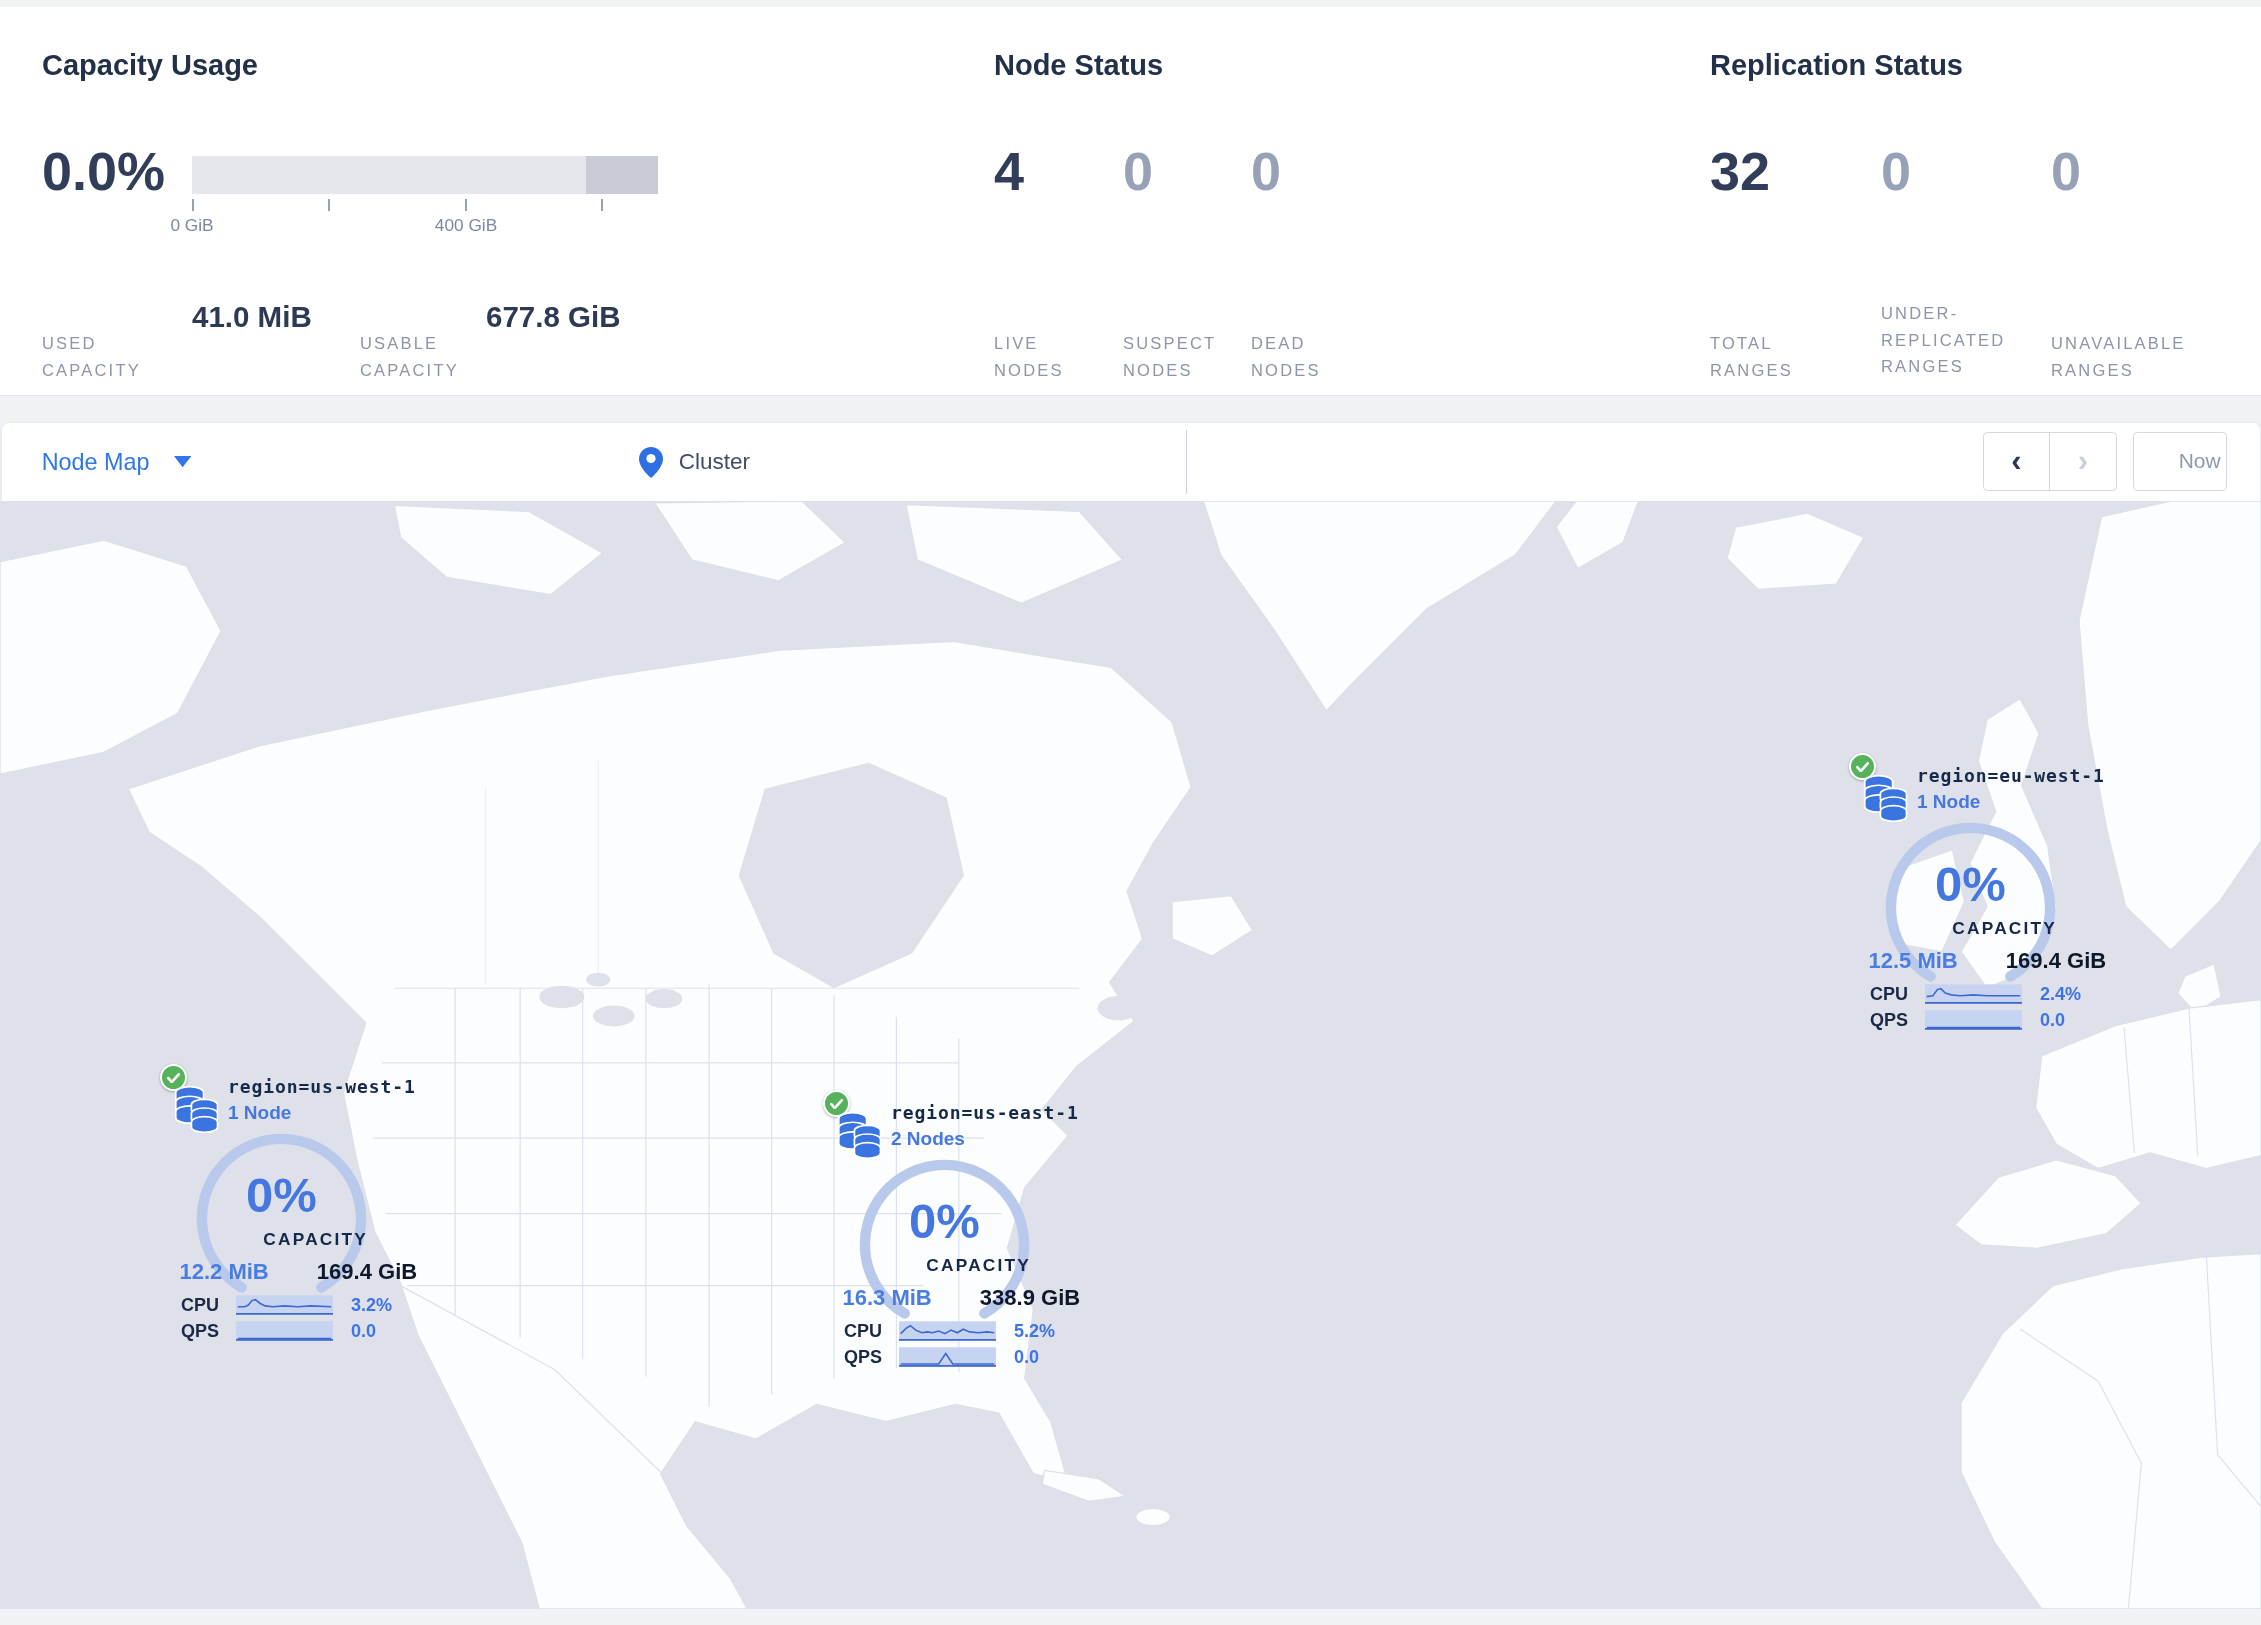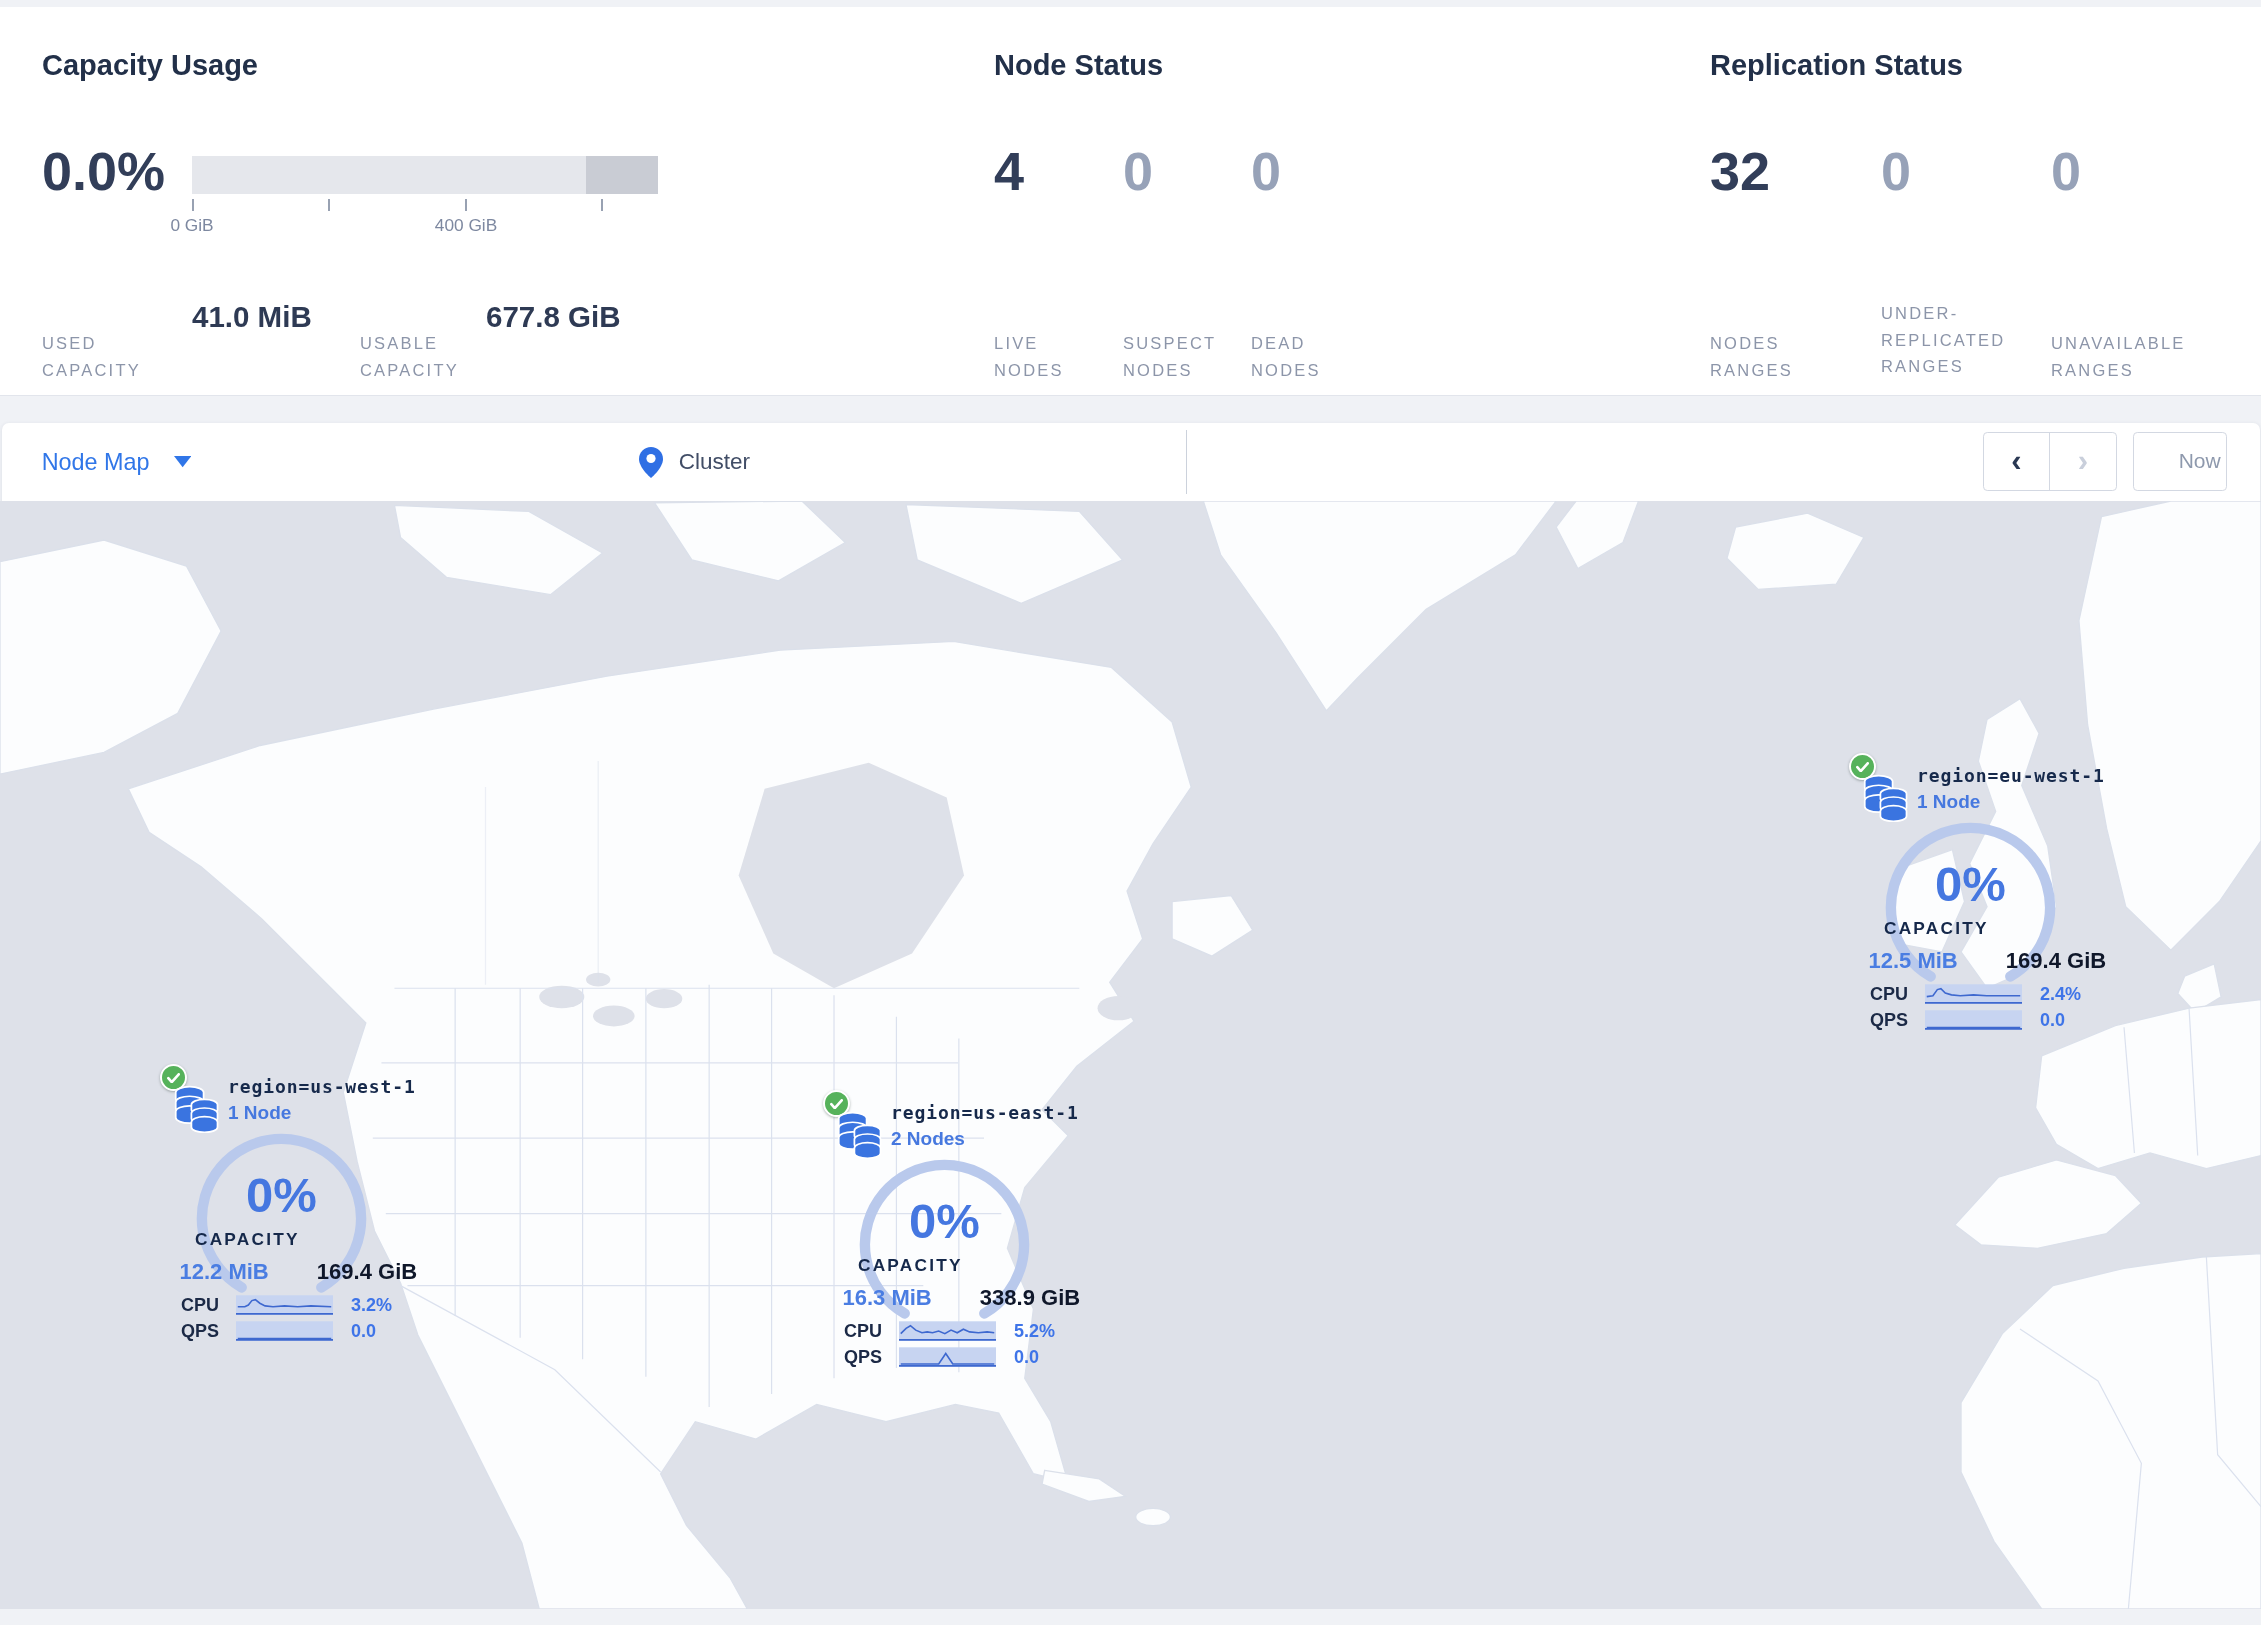--- a/index.html
+++ b/index.html
@@ -43,21 +43,21 @@
   #map svg.world{position:absolute;left:0;top:0;}
 
   
   .marker{position:absolute;width:416px;height:295px;}
   .check{position:absolute;left:0;top:0;width:23.4px;height:23.4px;border-radius:50%;background:#56b25b;border:2.2px solid #ffffff;box-shadow:0 0.9px 2.6px rgba(30,50,40,.35);display:flex;align-items:center;justify-content:center;}
   .dbicon{position:absolute;left:14px;top:19px;}
   .region{position:absolute;left:68px;top:12px;font-family:"DejaVu Sans Mono",monospace;font-size:18px;font-weight:700;letter-spacing:0.9px;color:#16294b;white-space:nowrap;}
   .count{position:absolute;left:68px;top:38px;font-size:19px;font-weight:700;color:#4678df;white-space:nowrap;}
   .gauge-svg{position:absolute;left:22px;top:55px;}
   .gauge-pct{position:absolute;left:52px;top:107px;width:139px;text-align:center;font-size:49px;font-weight:700;color:#4577e0;line-height:1;}
-  .gauge-cap{position:absolute;left:35px;top:165px;width:173px;text-align:left;font-size:17.3px;font-weight:700;letter-spacing:2.2px;color:#15284a;}
+  .gauge-cap{position:absolute;left:35px;top:165px;width:173px;text-align:right;font-size:17.3px;font-weight:700;letter-spacing:2.2px;color:#15284a;}
   .val-used{position:absolute;left:15.6px;top:195px;width:97px;text-align:center;font-size:22px;font-weight:600;color:#4a7de2;white-space:nowrap;}
   .val-total{position:absolute;left:154px;top:195px;width:106px;text-align:center;font-size:22px;font-weight:600;color:#0f172a;white-space:nowrap;}
   .mrow{position:absolute;left:0;width:269px;height:20px;}
   .mlabel{position:absolute;left:0;top:0;width:59px;text-align:right;font-size:18px;font-weight:700;color:#1b2946;}
   .spark{position:absolute;left:76px;top:0;}
   .mvalue{position:absolute;left:191px;top:0;font-size:18px;font-weight:700;color:#3e74e8;white-space:nowrap;}
 </style>
 </head>
 <body>
 
@@ -86,21 +86,21 @@
     <div class="big-num dim" style="left:1123px">0</div>
     <div class="big-num dim" style="left:1251px">0</div>
     <div class="stat-label" style="left:994px;width:100px">LIVE NODES</div>
     <div class="stat-label" style="left:1123px;width:130px">SUSPECT NODES</div>
     <div class="stat-label" style="left:1251px;width:100px">DEAD NODES</div>
 
     <div class="stat-title" style="left:1710px">Replication Status</div>
     <div class="big-num" style="left:1710px">32</div>
     <div class="big-num dim" style="left:1881px">0</div>
     <div class="big-num dim" style="left:2051px">0</div>
-    <div class="stat-label" style="left:1710px;width:117px">NODES RANGES</div>
+    <div class="stat-label" style="left:1710px;width:117px">TOTAL RANGES</div>
     <div class="stat-label" style="left:1881px;width:130px;top:249px">UNDER-REPLICATED RANGES</div>
     <div class="stat-label" style="left:2051px;width:173px">UNAVAILABLE RANGES</div>
   </div>
 
   <div id="toolbar">
     <div id="view-selector">
       <span class="vs-label">Node Map</span>
       <svg width="17.3" height="11.3" viewBox="0 0 20 13">
           <path d="M0,0 L20,0 L10,13 Z" fill="#3076e8"></path>
         </svg>

